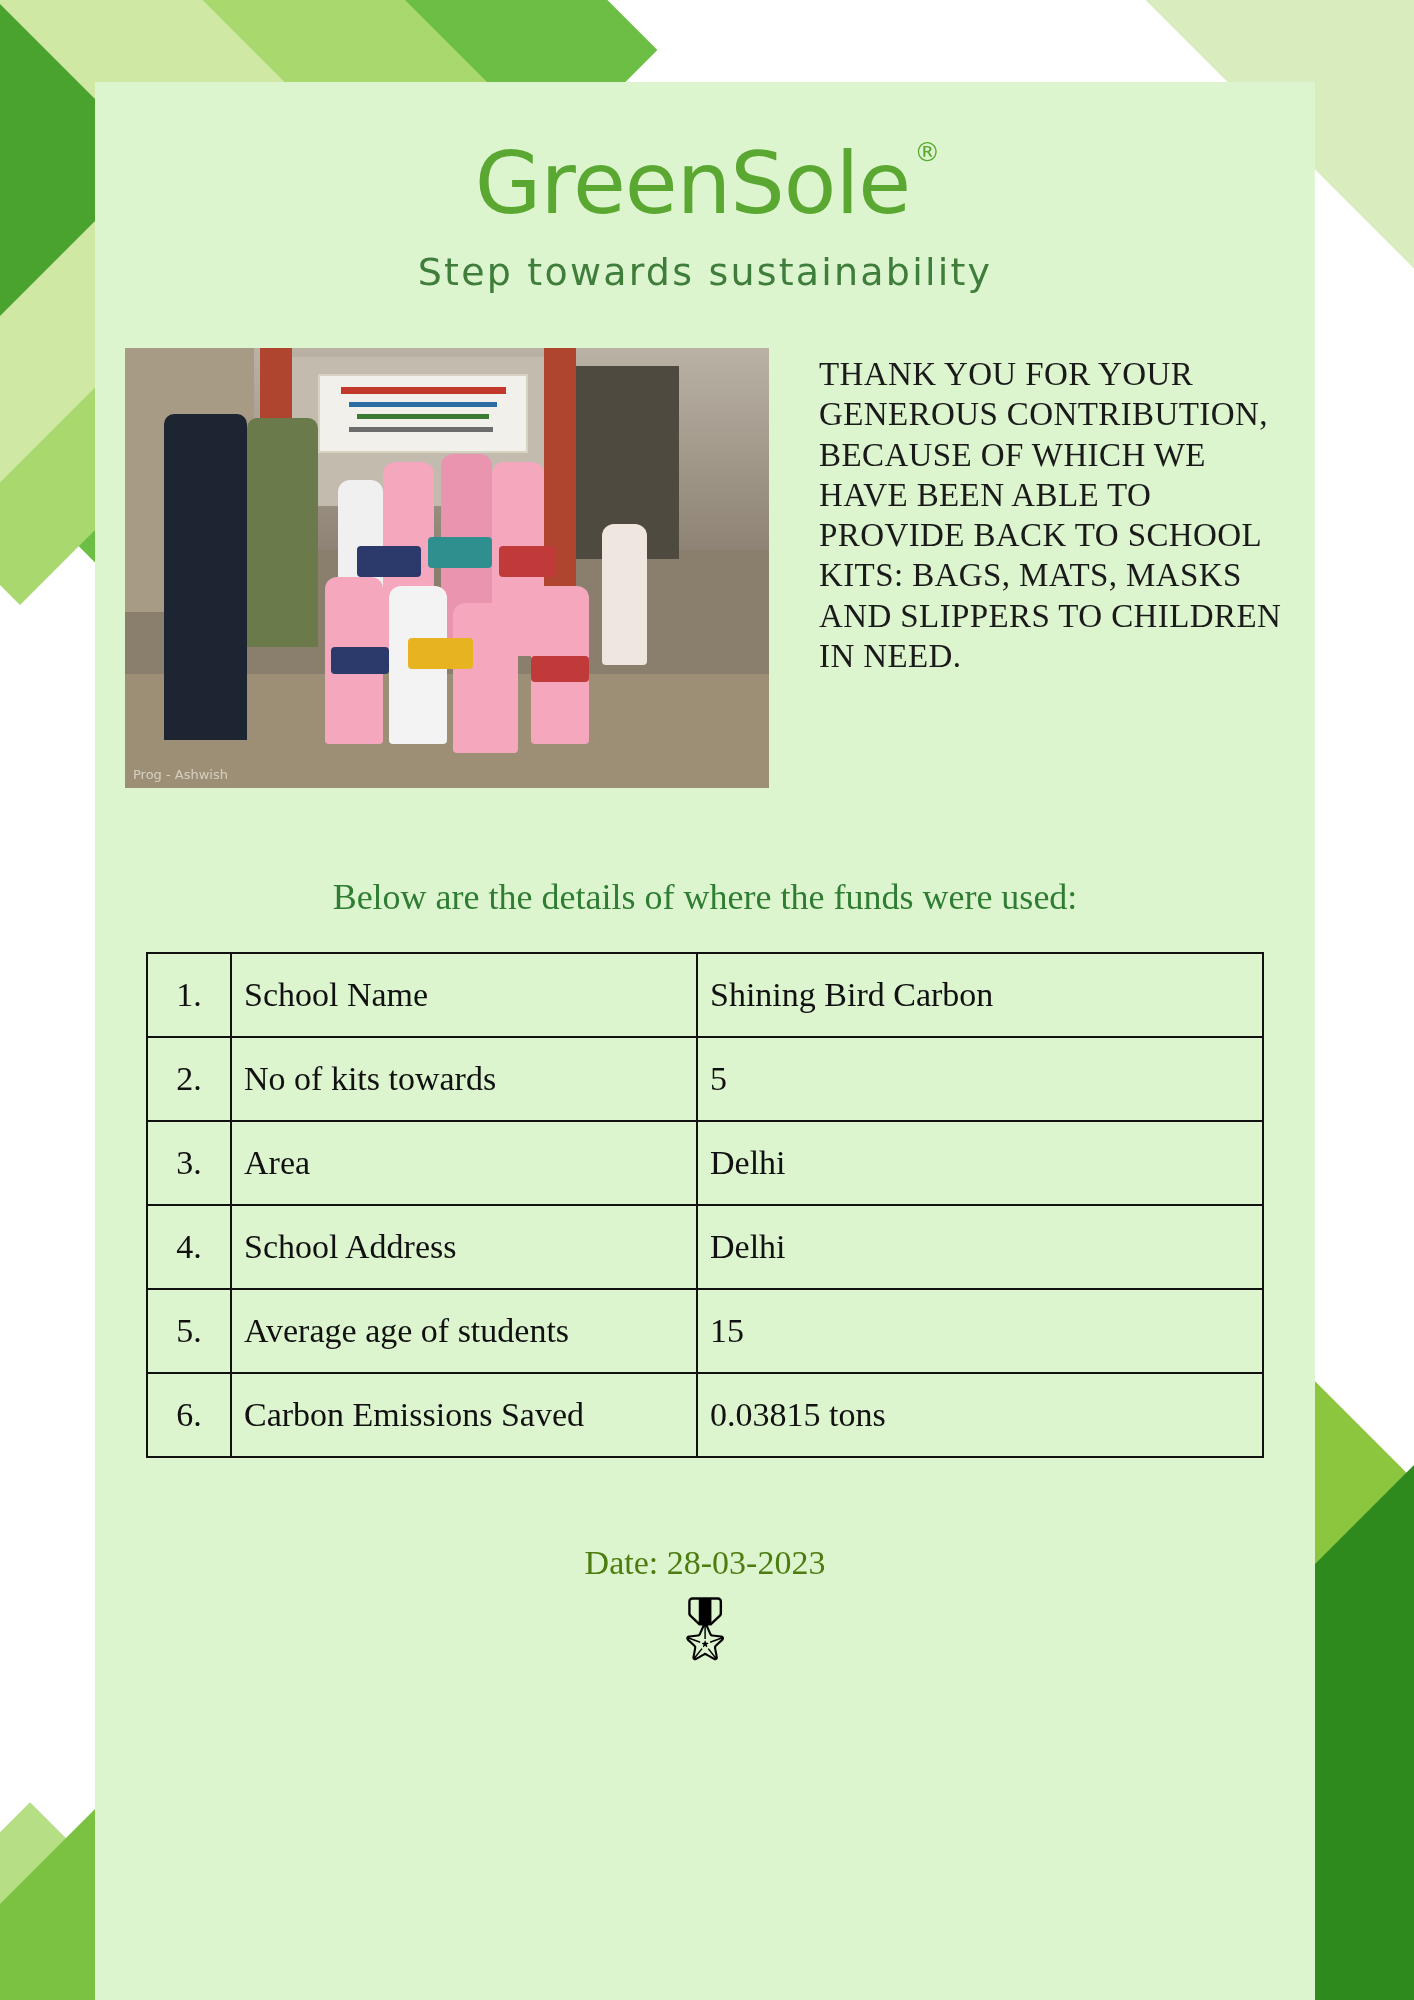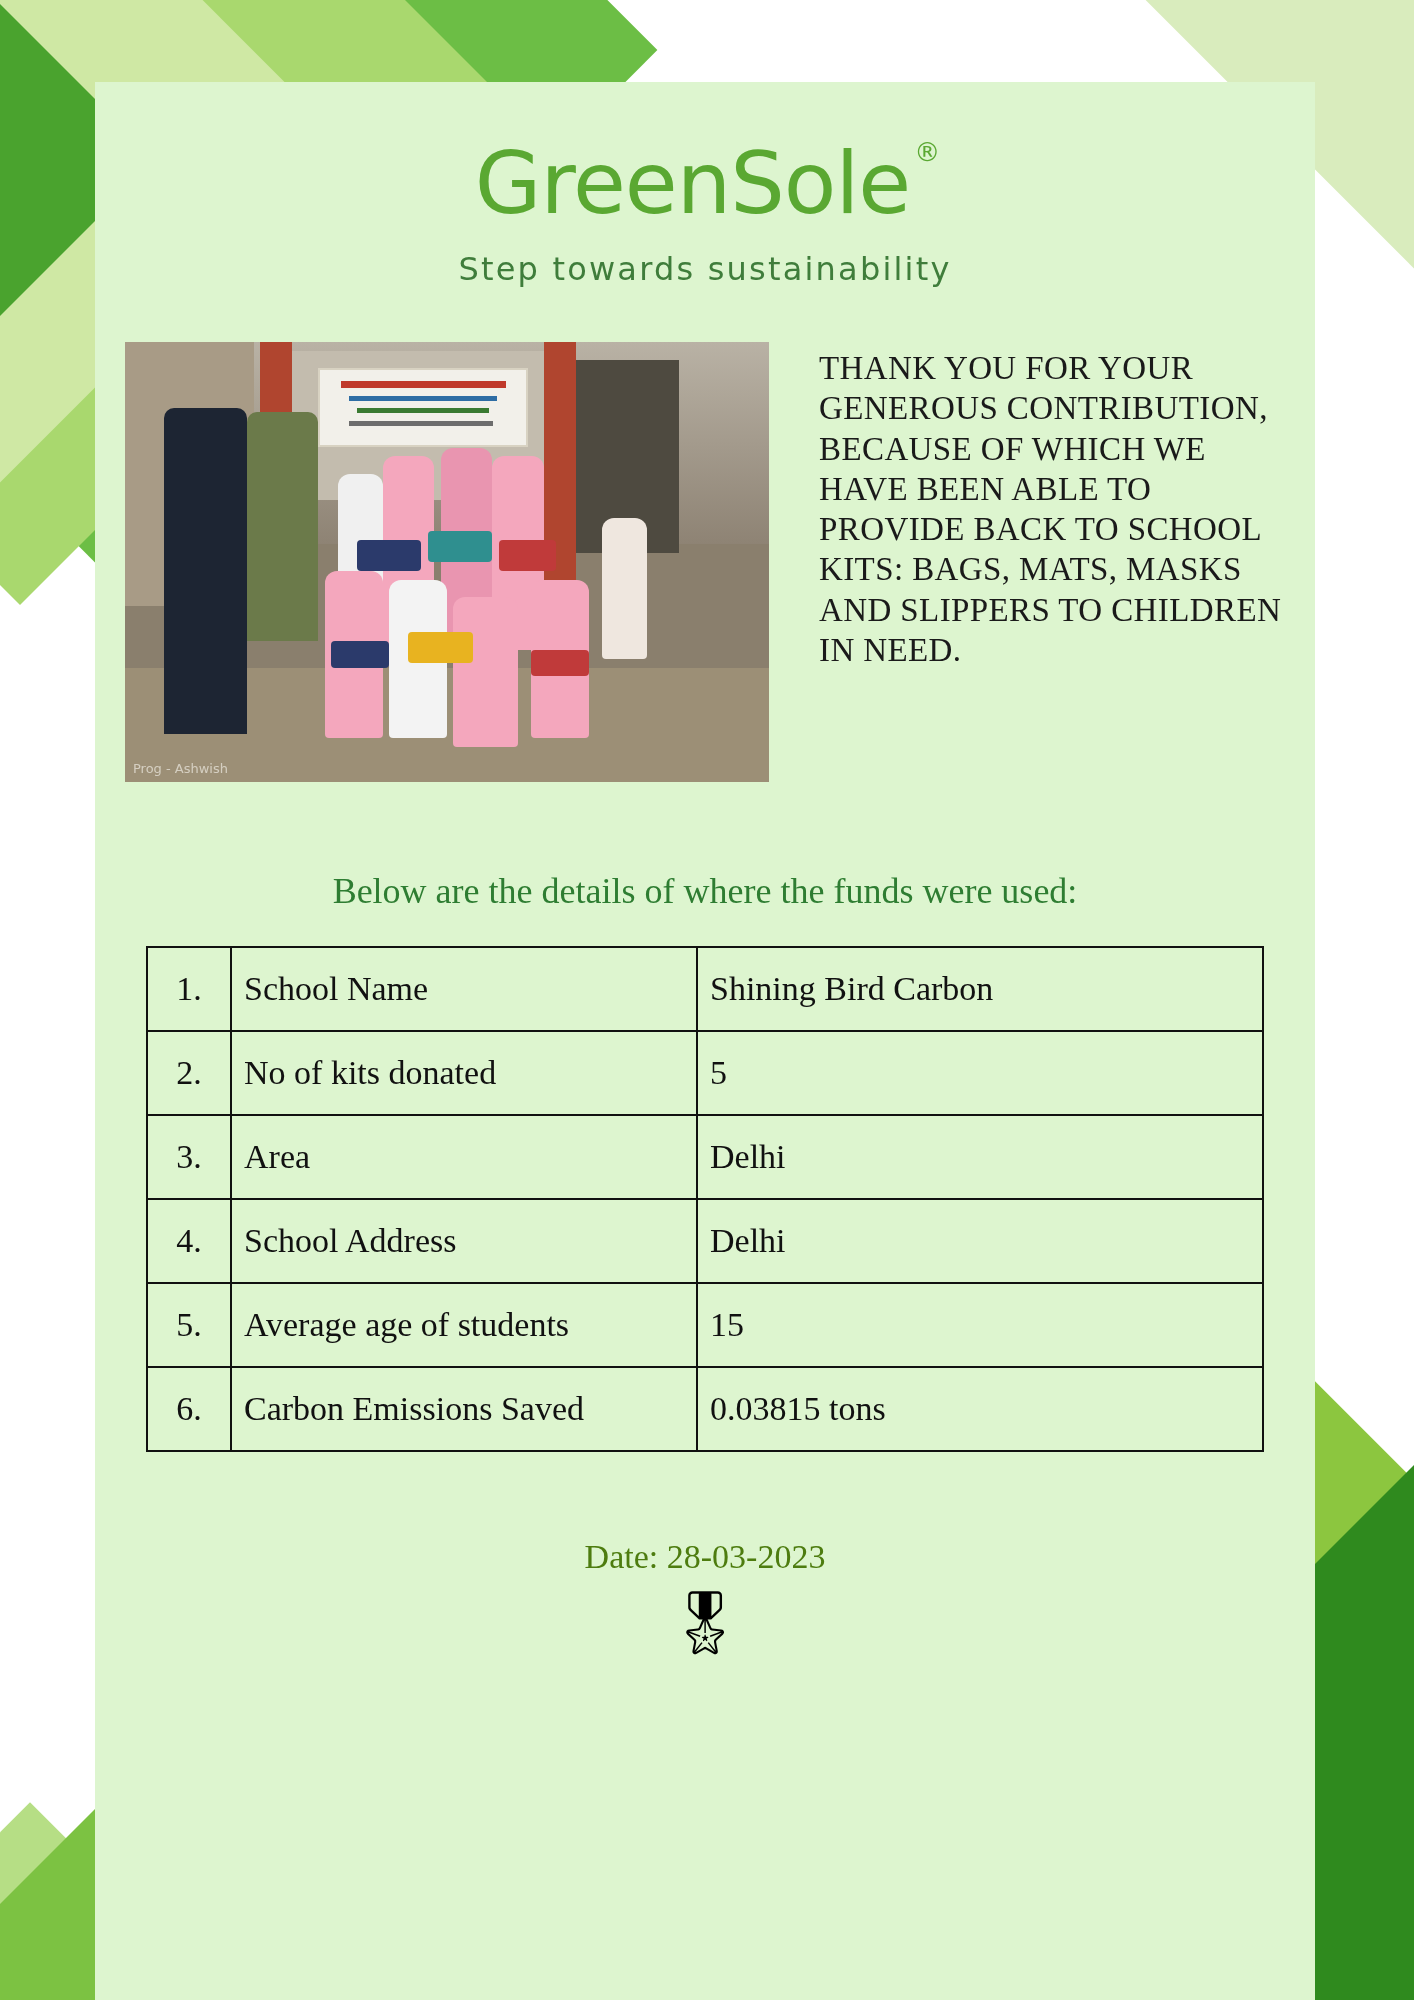--- a/index.html
+++ b/index.html
@@ -128,21 +128,21 @@
   }
   .logo-reg {
     font-size: 26px;
     vertical-align: super;
     position: relative;
     top: -22px;
     left: 4px;
   }
   .logo-tagline {
     font-family: "DejaVu Sans", sans-serif;
-    font-size: 32px;
+    font-size: 38px;
     color: #3f7d3b;
     letter-spacing: 2.2px;
     margin-top: 24px;
   }
 
   
   .hero {
     display: flex;
     margin-top: 54px;
     padding-left: 30px;
@@ -356,21 +356,21 @@
     <div class="tbl-wrap">
       <table class="details">
         <tbody>
           <tr>
             <td class="num">1.</td>
             <td class="label">School Name</td>
             <td class="value">Shining Bird Carbon</td>
           </tr>
           <tr>
             <td class="num">2.</td>
-            <td class="label">No of kits donated</td>
+            <td class="label">No of kits towards</td>
             <td class="value">5</td>
           </tr>
           <tr>
             <td class="num">3.</td>
             <td class="label">Area</td>
             <td class="value">Delhi</td>
           </tr>
           <tr>
             <td class="num">4.</td>
             <td class="label">School Address</td>

